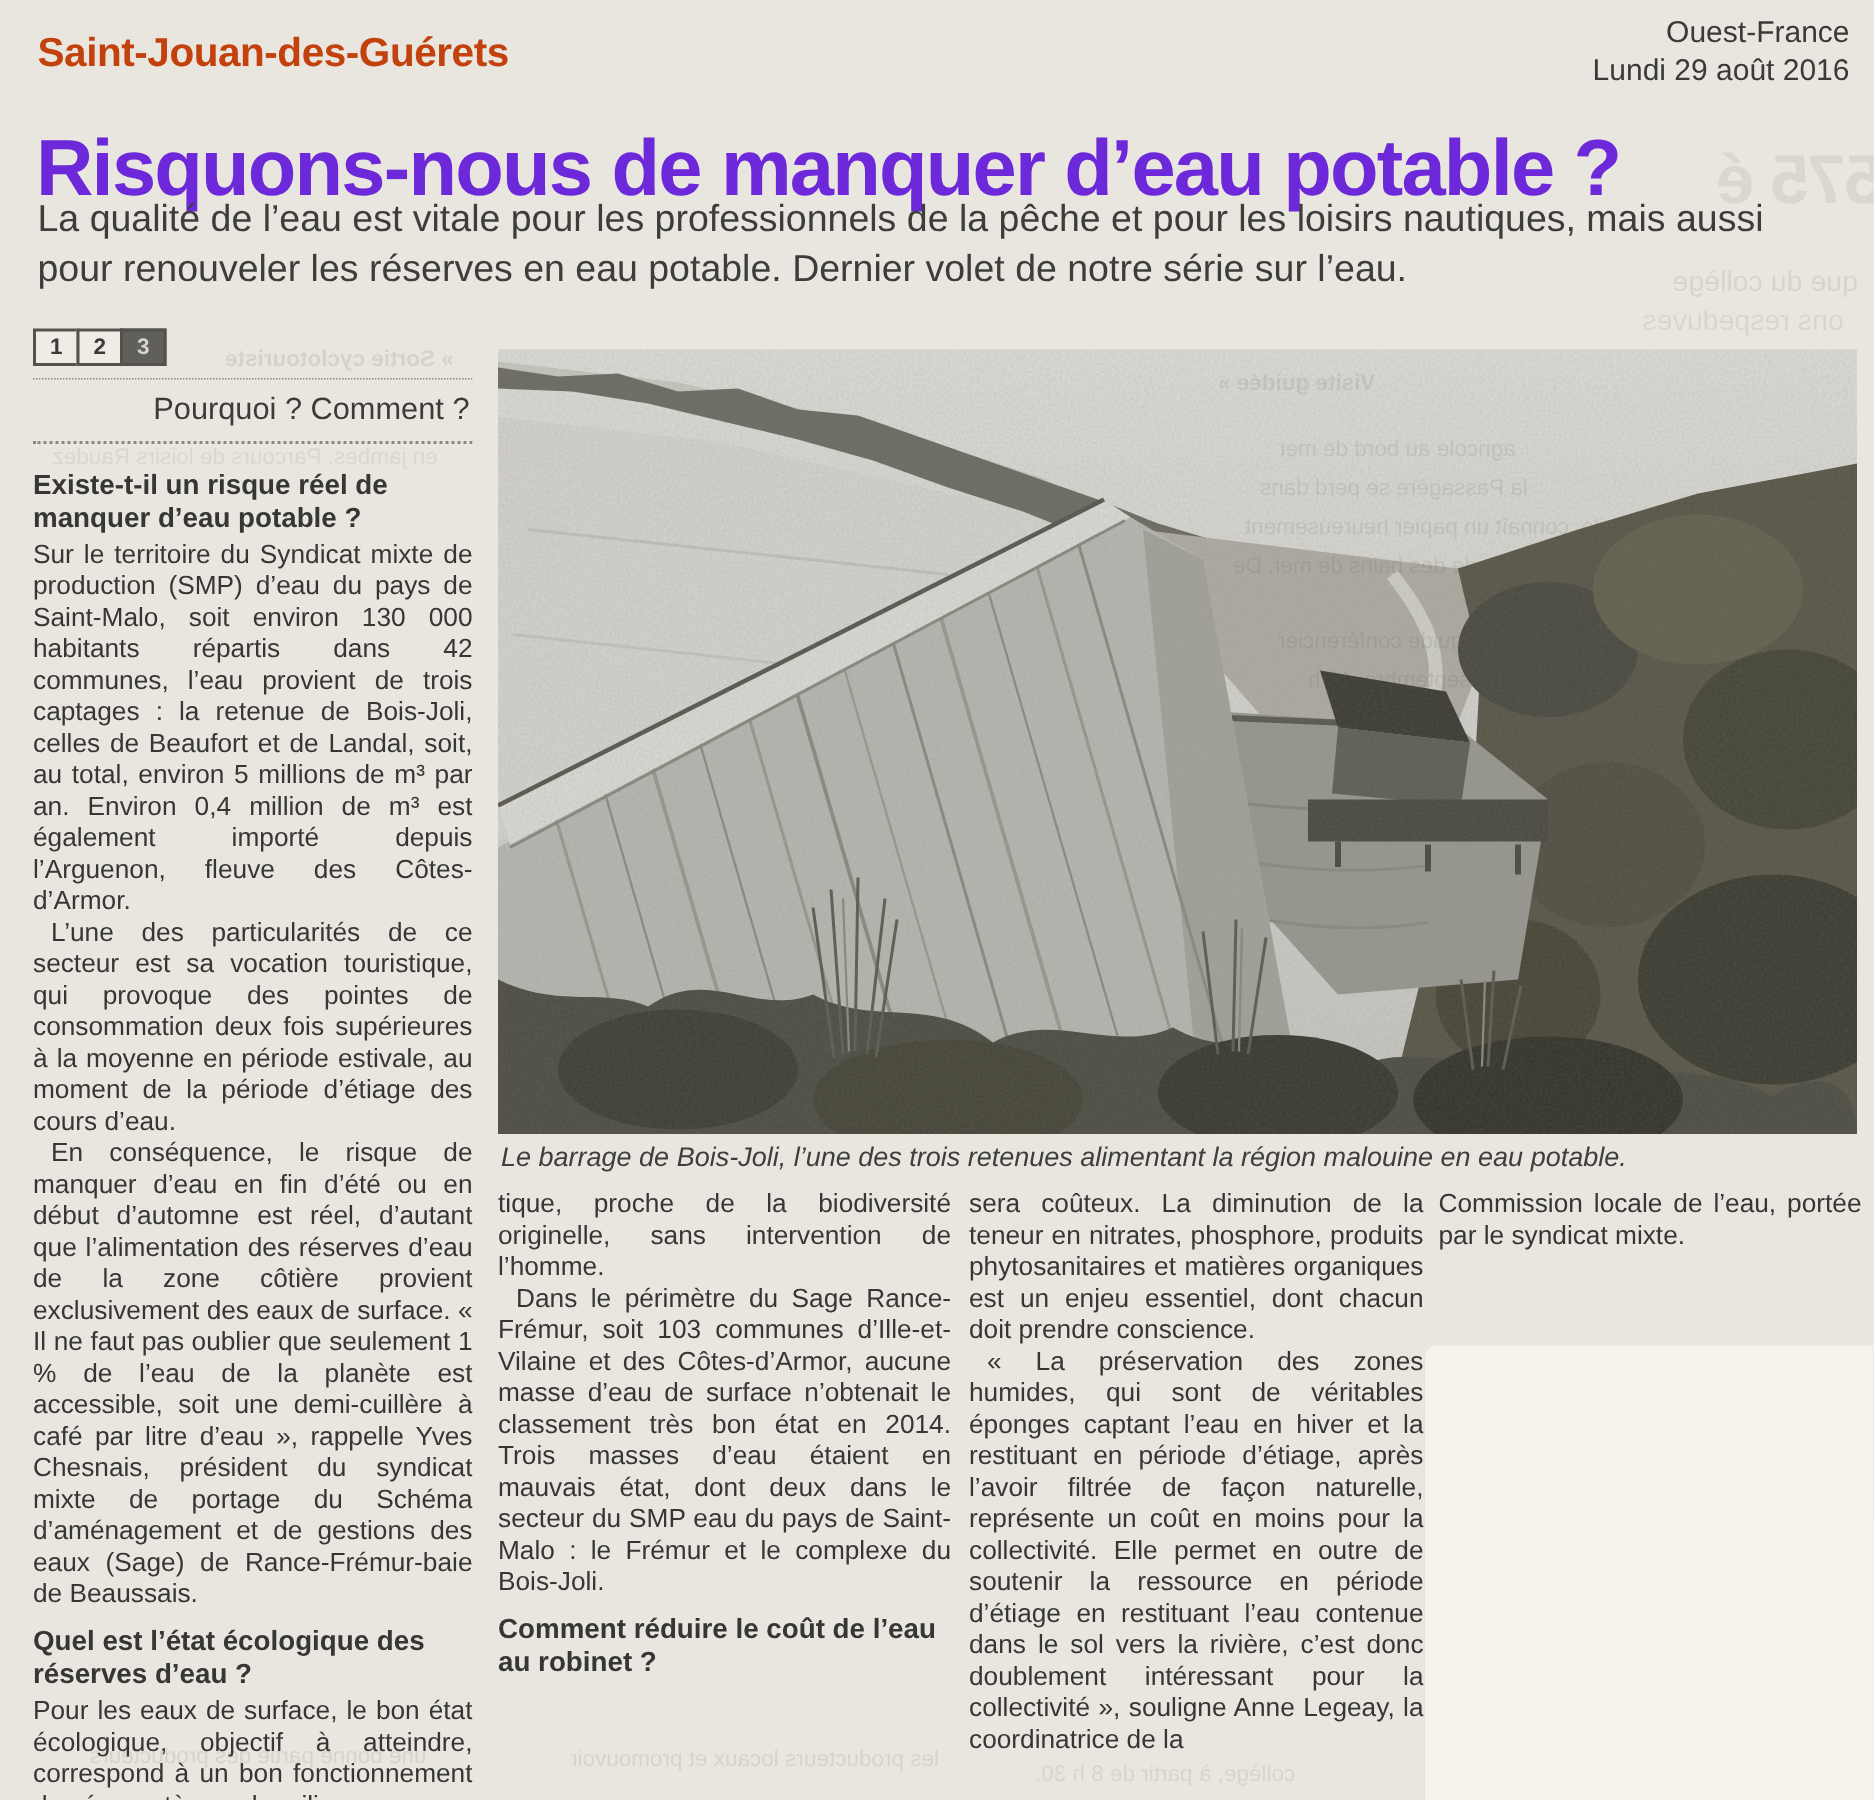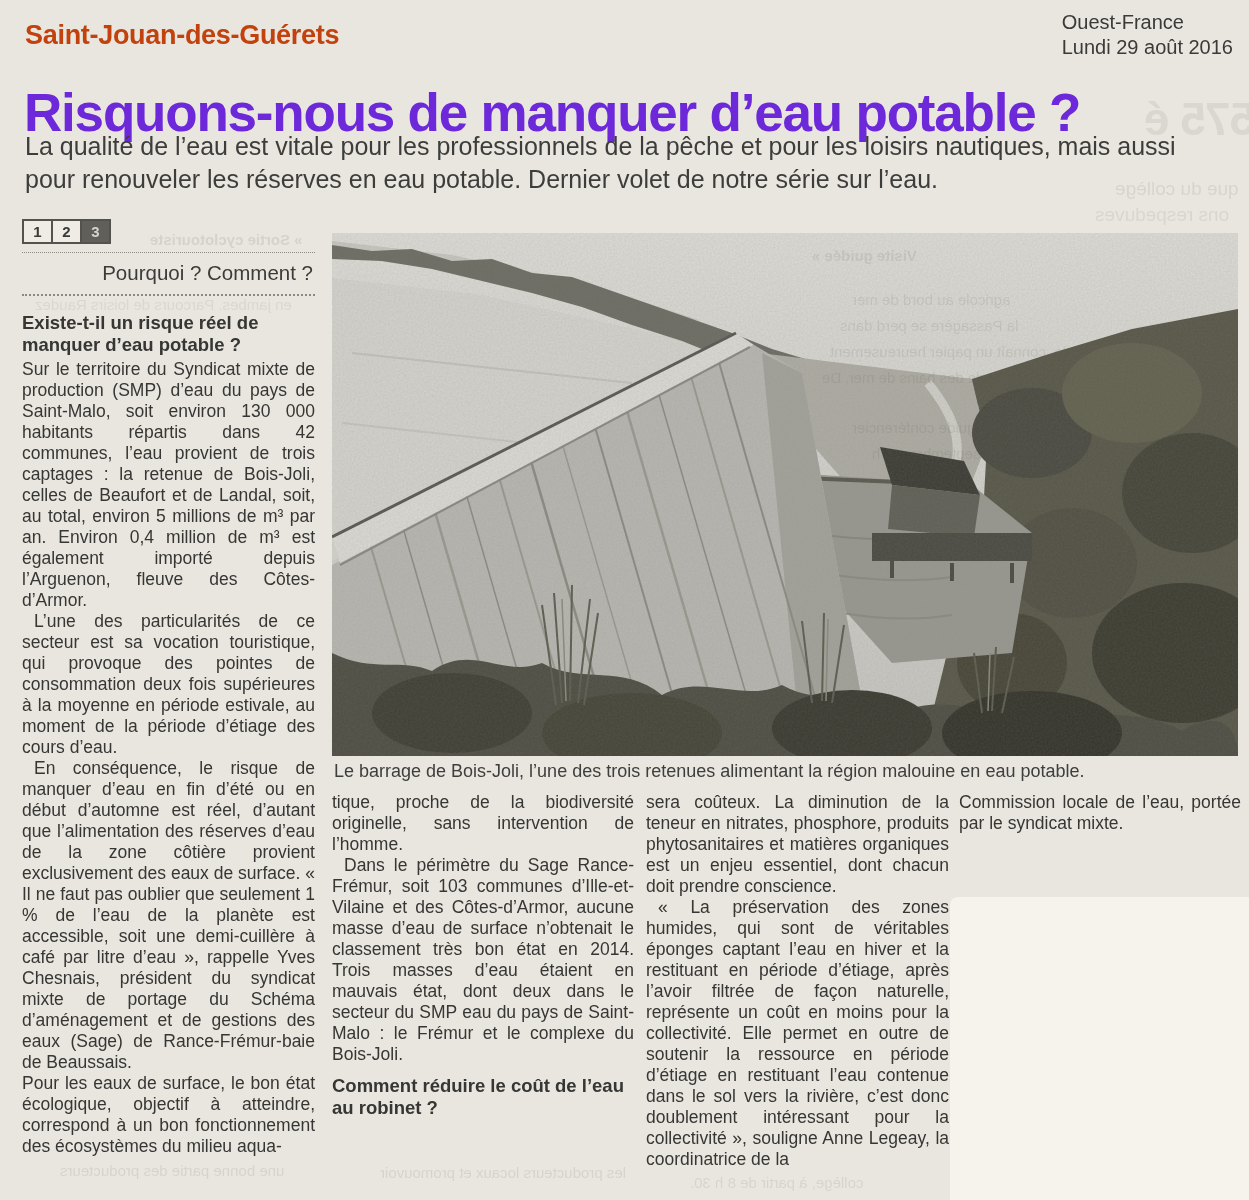--- a/index.html
+++ b/index.html
@@ -5,21 +5,21 @@
   html,body{margin:0;padding:0;}
   body{
     width:1249px;height:1200px;position:relative;overflow:hidden;
     background:#e9e6df;
     font-family:"Liberation Sans", sans-serif;
     color:#3a3a38;
   }
   .abs{position:absolute;}
   
   .kicker{left:25px;top:20px;font-size:27px;font-weight:bold;color:#c2410c;letter-spacing:-0.3px;}
-  .masthead{right:16px;top:10px;text-align:left;font-size:20px;line-height:25px;color:#3a3a38;}
+  .masthead{right:16px;top:10px;text-align:right;font-size:20px;line-height:25px;color:#3a3a38;}
   .headline{left:24px;top:82px;font-size:53px;font-weight:600;color:#6d28d9;letter-spacing:-1.2px;white-space:nowrap;}
   .standfirst{left:25px;top:130px;width:1195px;font-size:25px;line-height:33px;color:#3d3d3b;}
   
   .pagination{left:22px;top:219px;display:flex;}
   .pagebox{
     width:27px;height:21px;border:2px solid #53524d;margin-right:-2px;
     background:#efece5;font-weight:bold;font-size:15px;color:#3a3a38;
     display:flex;align-items:center;justify-content:center;
   }
   .pagebox.active{background:#615f5a;color:#d6d4cd;border-color:#53524d;}
@@ -35,21 +35,21 @@
   .col3{left:646px;top:792px;width:303px;height:408px;}
   .col4{left:959px;top:792px;width:282px;height:105px;}
   .section-header{
     border-top:1px dotted #8a897f;border-bottom:2px dotted #8a897f;
     padding:9px 2px 11px;margin-bottom:16px;
     font-size:20.5px;color:#3b3b39;text-align:right;
   }
   
   .photo-wrap{left:332px;top:233px;width:906px;height:523px;overflow:hidden;background:#cfcec9;}
   .photo-wrap svg{display:block;}
-  .caption{left:334px;top:761px;width:902px;font-size:18px;color:#3e3e3c;}
+  .caption{left:334px;top:761px;width:902px;font-style:italic;font-size:18px;color:#3e3e3c;}
   
   .cream-panel{left:950px;top:897px;width:299px;height:303px;background:#f6f3ec;border-radius:8px 0 0 0;}
   
   .ghost{position:absolute;transform:scaleX(-1);color:#6f6e64;white-space:nowrap;pointer-events:none;}
   .g-headline{right:-6px;top:92px;font-size:46px;font-weight:bold;opacity:0.12;letter-spacing:-1px;}
   .g-line1{right:10px;top:178px;font-size:19px;opacity:0.14;}
   .g-line2{right:20px;top:204px;font-size:19px;opacity:0.13;}
   .g-sortie{left:150px;top:231px;font-size:15px;font-weight:bold;opacity:0.16;}
   .g-jambes{left:35px;top:296px;font-size:15px;opacity:0.12;}
   .g-b1{left:60px;top:1162px;font-size:15px;opacity:0.15;}
@@ -90,20 +90,21 @@
   <div class="pagebox active">3</div>
 </div>
 
 <div class="col col1">
   <div class="section-header">Pourquoi ? Comment ?</div>
   <div>
       <p class="subhead"><span>Existe-t-il un risque réel de manquer d’eau potable ?</span></p>
       <p class="para"><span>Sur le territoire du Syndicat mixte de production (SMP) d’eau du pays de Saint-Malo, soit environ 130 000 habitants répartis dans 42 communes, l’eau provient de trois captages : la retenue de Bois-Joli, celles de Beaufort et de Landal, soit, au total, environ 5 millions de m³ par an. Environ 0,4 million de m³ est également importé depuis l’Arguenon, fleuve des Côtes-d’Armor.</span></p>
       <p class="para indent"><span>L’une des particularités de ce secteur est sa vocation touristique, qui provoque des pointes de consommation deux fois supérieures à la moyenne en période estivale, au moment de la période d’étiage des cours d’eau.</span></p>
       <p class="para indent"><span>En conséquence, le risque de manquer d’eau en fin d’été ou en début d’automne est réel, d’autant que l’alimentation des réserves d’eau de la zone côtière provient exclusivement des eaux de surface. </span><span class="bold">« Il ne faut pas oublier que seulement 1 % de l’eau de la planète est accessible, soit une demi-cuillère à café par litre d’eau »</span><span>, rappelle Yves Chesnais, président du syndicat mixte de portage du Schéma d’aménagement et de gestions des eaux (Sage) de Rance-Frémur-baie de Beaussais.</span></p>
+      <p class="subhead"><span>Quel est l’état écologique des réserves d’eau ?</span></p>
       <p class="para"><span>Pour les eaux de surface, le bon état écologique, objectif à atteindre, correspond à un bon fonctionnement des écosystèmes du milieu aqua-</span></p>
     </div>
 </div>
 
 <div class="abs photo-wrap">
   <svg width="906" height="523" viewBox="0 0 906 523" xmlns="http://www.w3.org/2000/svg">
     <defs>
       <linearGradient id="sky" x1="0" y1="0" x2="0" y2="1">
         <stop offset="0" stop-color="#deddd8"></stop>
           <stop offset="1" stop-color="#c6c5c0"></stop>

